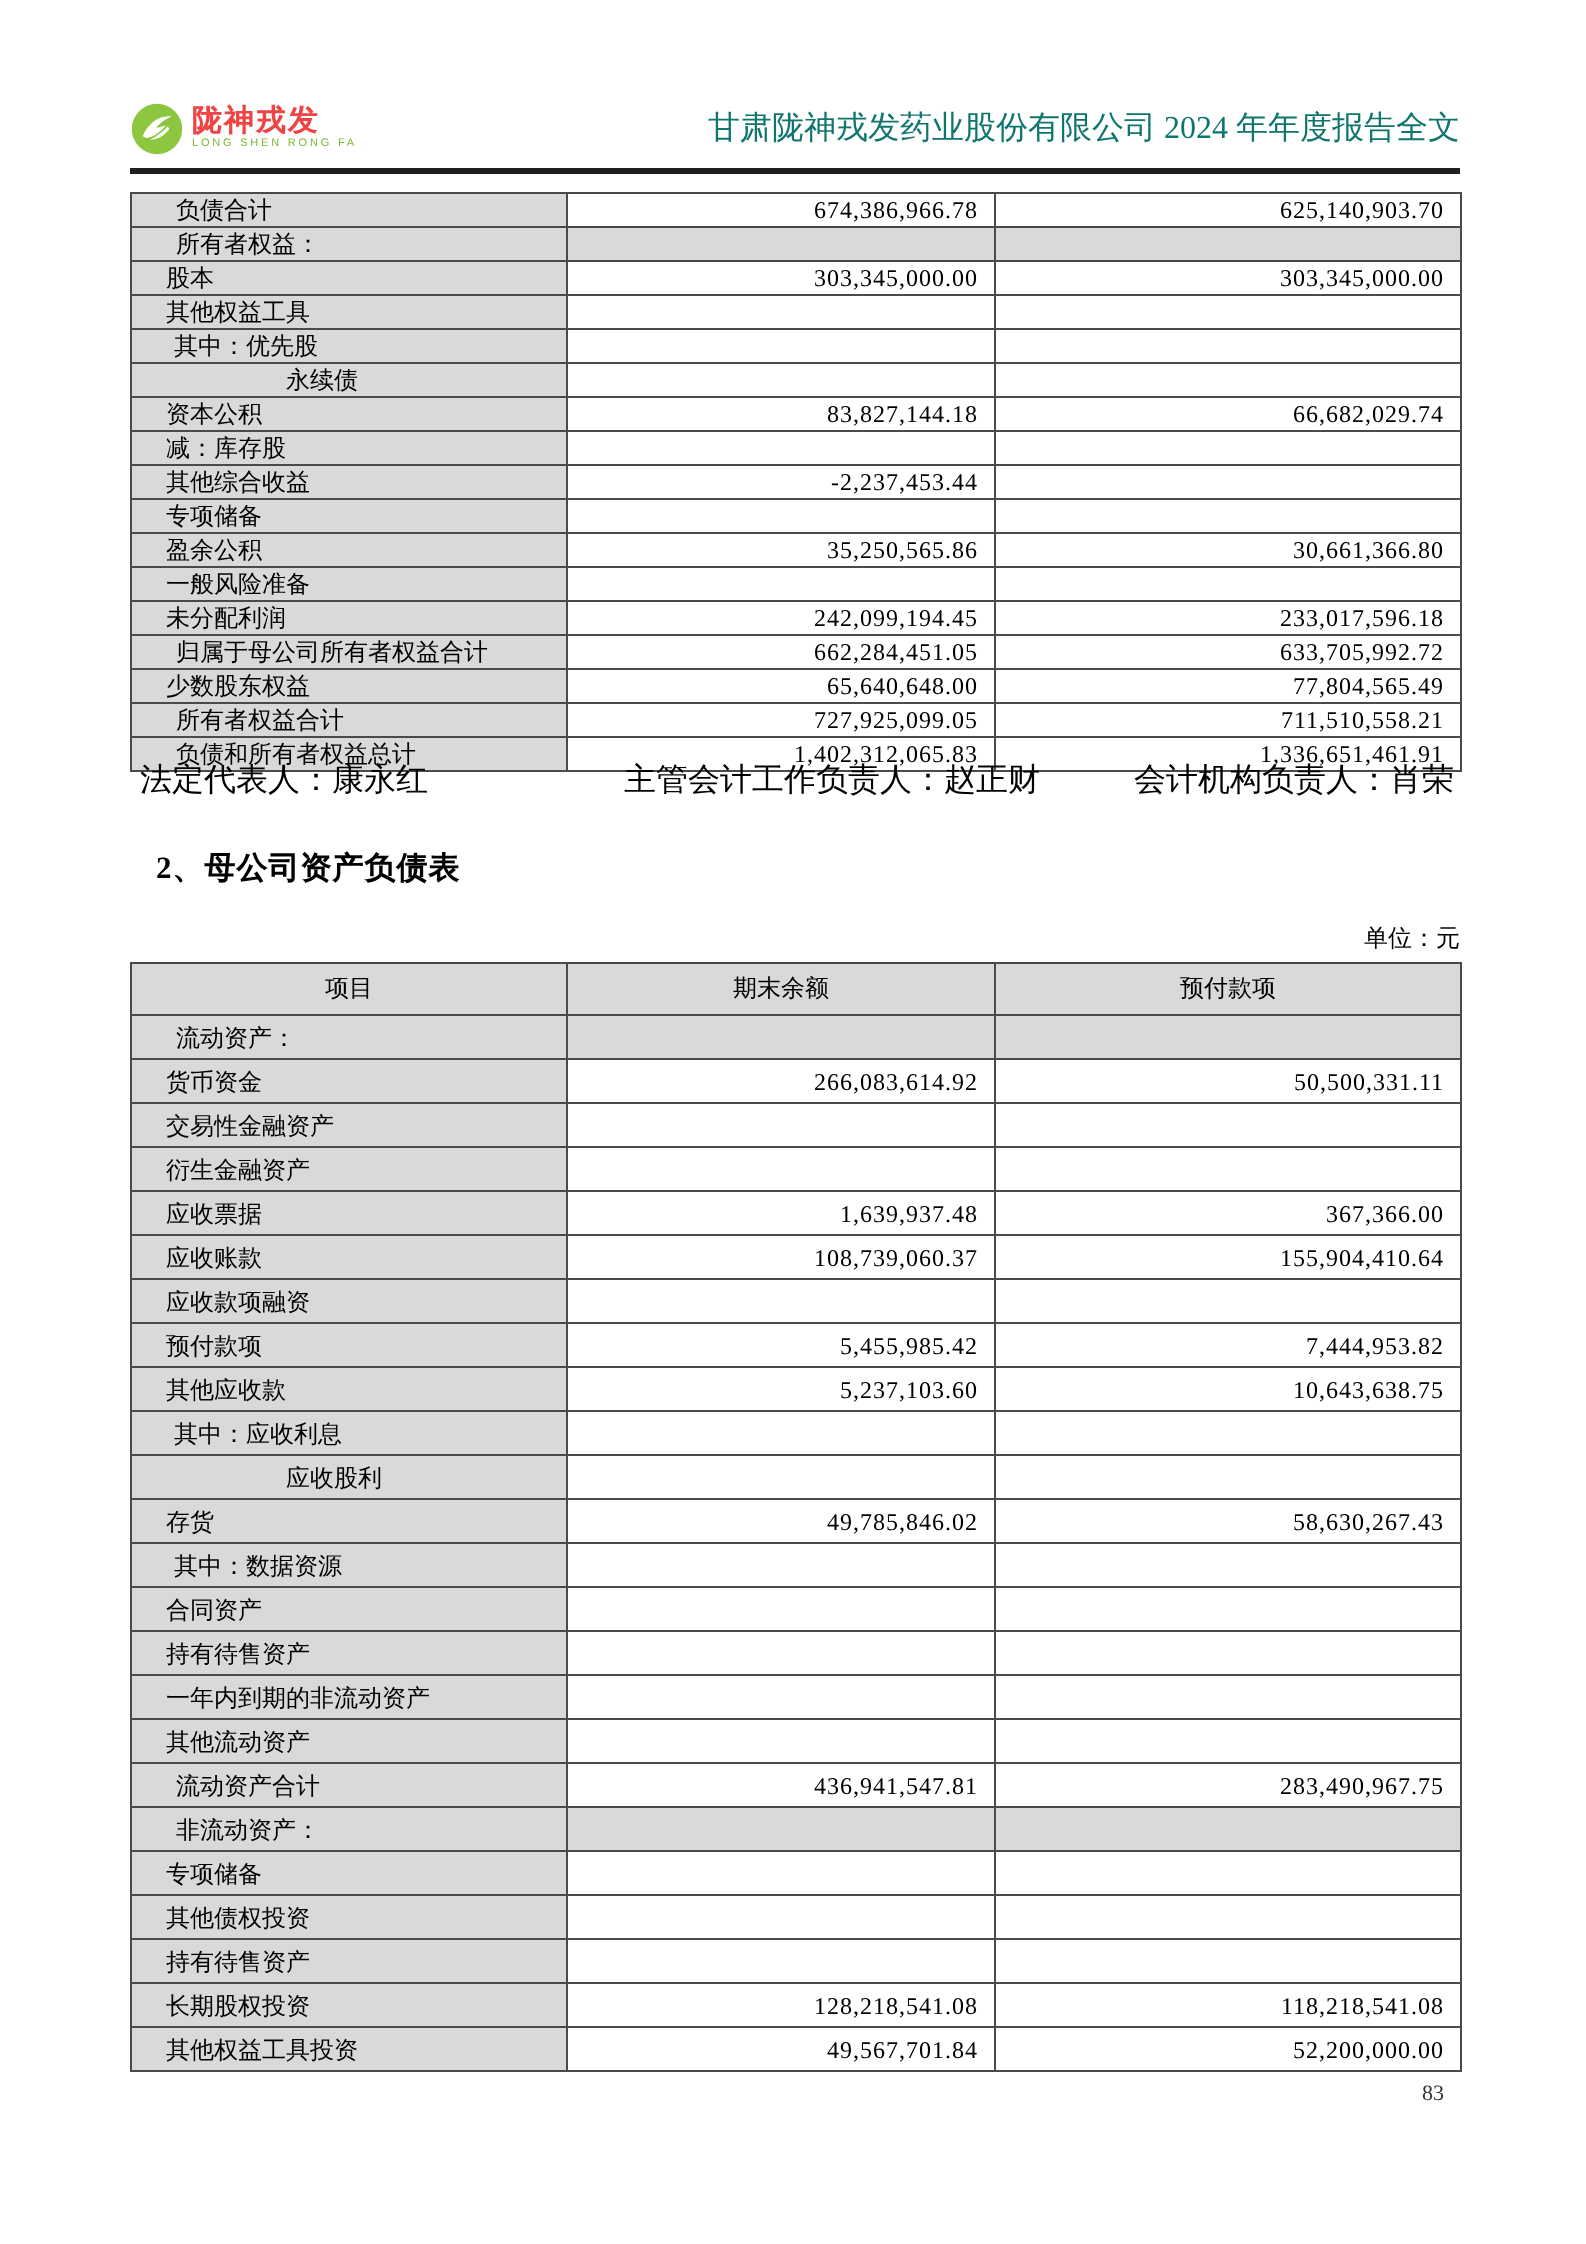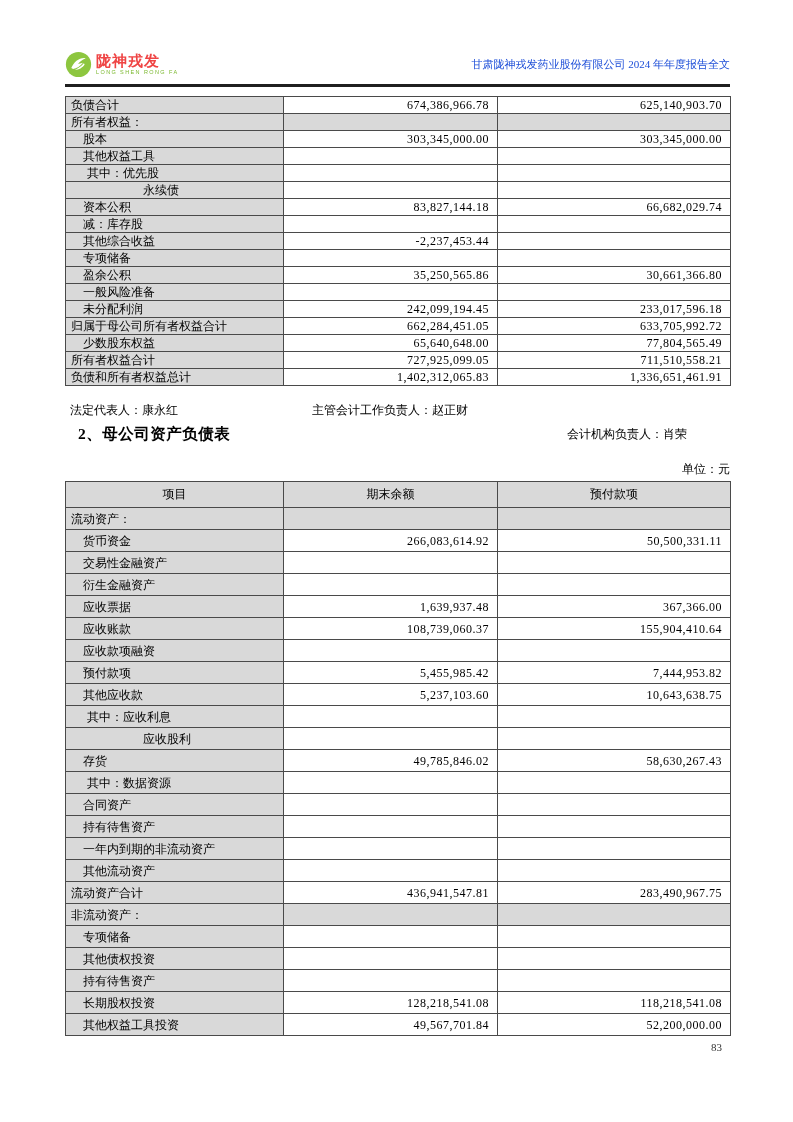--- a/index.html
+++ b/index.html
@@ -17,43 +17,43 @@
   .hdr {
     position:absolute; top:44px; left:65px; width:665px; height:43px;
     border-bottom:3px solid #1f1f1f;
     display:flex; align-items:center; justify-content:space-between;
   }
   .logo { display:flex; align-items:center; gap:4px; }
   .logo-mark { width:27px; height:27px; flex:0 0 auto; }
   .logo-txt { display:flex; flex-direction:column; line-height:1; }
   .logo-cn { font-size:15px; font-weight:bold; color:#ef4444; font-family:"Liberation Sans",sans-serif; letter-spacing:1px; }
   .logo-en { font-size:5.5px; color:#7ab82e; letter-spacing:1.4px; margin-top:2px; font-family:"Liberation Sans",sans-serif; }
-  .doc-title { font-size:11px; color:#1d4ed8; }
+  .doc-title { font-size:16px; color:#0f766e; }
   
   table { border-collapse:collapse; table-layout:fixed; width:665px; }
   table, td, th { border:1px solid #4a4a4a; }
   td, th { font-size:12px; overflow:hidden; white-space:nowrap; }
   .t1 { position:absolute; top:96px; left:65px; }
   .t1 td { height:17px; line-height:15px; }
   .t2 { position:absolute; top:481px; left:65px; }
   .t2 th { height:26px; background:#d9d9d9; font-weight:normal; text-align:center; }
   .t2 td { height:22px; line-height:20px; }
   td.label { background:#d9d9d9; text-align:left; }
   td.num { background:#ffffff; text-align:right; padding-right:8px; letter-spacing:0.5px; }
   tr.section-row td { background:#d9d9d9; }
-  .ind0 { padding-left:5px; }
+  .ind0 { padding-left:22px; }
   .ind1 { padding-left:17px; }
   .ind2 { padding-left:21px; }
   .ind3 { padding-left:77px; }
   
-  .signs { position:absolute; top:402px; left:65px; width:665px; height:16px; font-size:12px; }
+  .signs { position:absolute; top:380px; left:65px; width:665px; height:16px; font-size:16px; }
   .signs span { position:absolute; top:0; }
   .sig-1 { left:5px; }
   .sig-2 { left:247px; }
-  .sig-3 { left:502px;margin-top:24px; }
+  .sig-3 { left:502px; }
   
   .sec-title { position:absolute; top:424px; left:78px; font-size:15.5px; font-weight:bold; letter-spacing:0.5px; }
   .unit { position:absolute; top:461px; left:65px; width:665px; text-align:right; font-size:12px; }
   
   .pageno { position:absolute; top:1041px; left:65px; width:657px; text-align:right; font-size:11px; color:#333; }
 </style>
 </head>
 <body>
 
 <div class="page">

